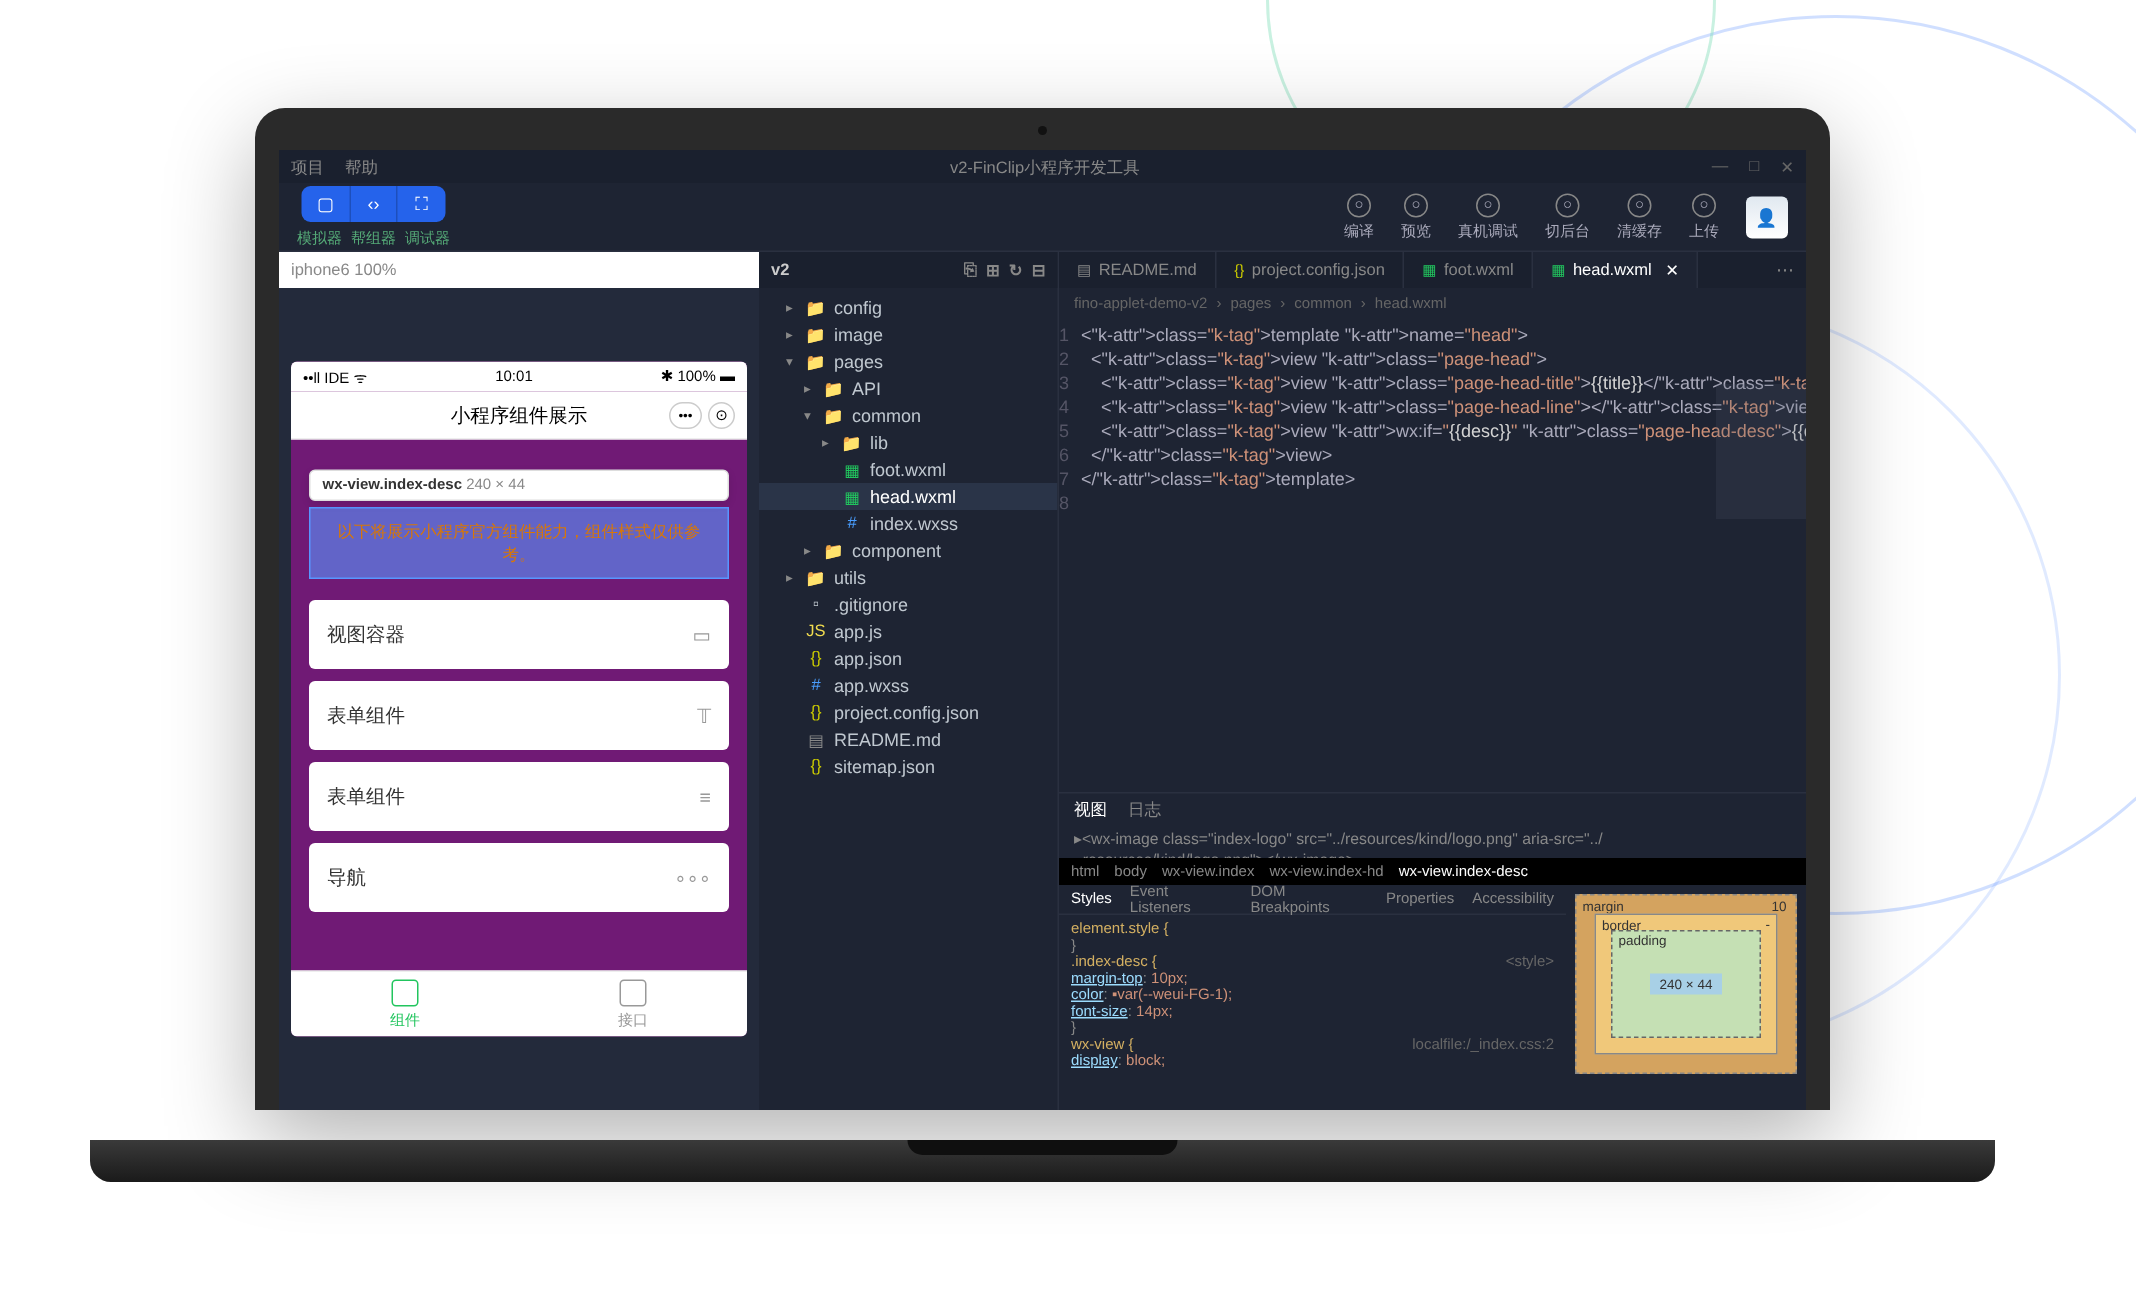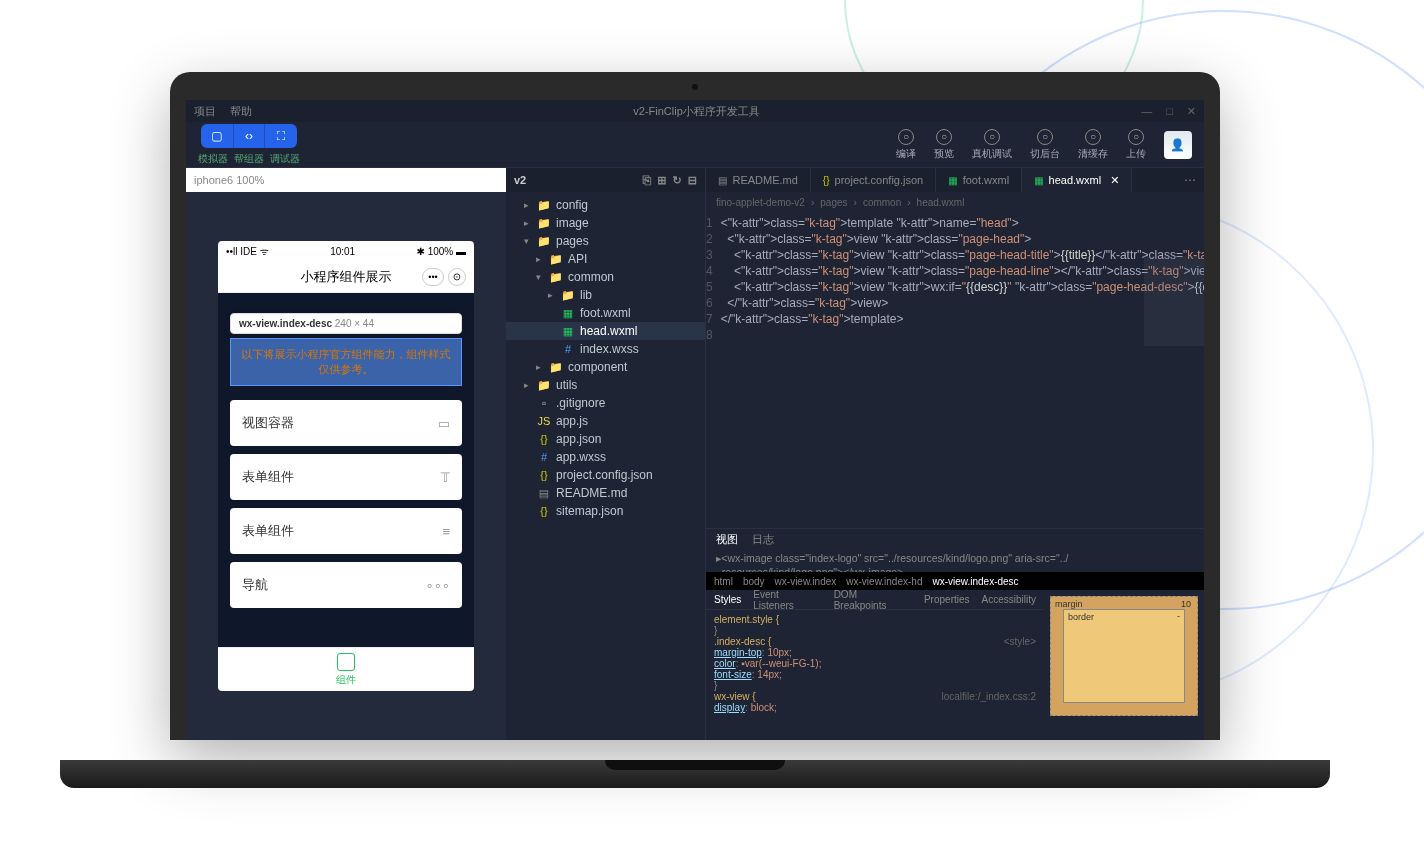--- a/index.html
+++ b/index.html
@@ -38,21 +38,21 @@
 .tb-action .ico { width: 16px; height: 16px; border: 1px solid #888; border-radius: 50%; display: flex; align-items: center; justify-content: center; font-size: 10px; }
 .avatar { width: 28px; height: 28px; background: linear-gradient(#e0e8f0, #fff); border-radius: 4px; display: flex; align-items: center; justify-content: center; }
 
 
 .main { flex: 1; display: flex; overflow: hidden; }
 
 
 .sim-panel { width: 320px; background: #232a3b; display: flex; flex-direction: column; }
 .sim-header { height: 24px; padding: 0 8px; display: flex; align-items: center; color: #888; font-size: 11px; background: #ffffff; }
 .sim-body { flex: 1; display: flex; align-items: center; justify-content: center; padding: 30px 0; }
-.phone { width: 256px; height: 450px; background: #0f172a; border-radius: 4px; overflow: hidden; position: relative; }
+.phone { width: 304px; height: 450px; background: #701a75; border-radius: 4px; overflow: hidden; position: relative; }
 .ph-status { height: 20px; display: flex; align-items: center; justify-content: space-between; padding: 0 8px; font-size: 10px; color: #000; background: #fff; }
 .ph-nav { height: 32px; background: #fff; display: flex; align-items: center; justify-content: center; position: relative; color: #000; font-size: 13px; border-bottom: 1px solid #eee; }
 .ph-nav-right { position: absolute; right: 8px; display: flex; align-items: center; gap: 4px; }
 .ph-btn { width: 22px; height: 18px; border: 1px solid #ccc; border-radius: 10px; display: flex; align-items: center; justify-content: center; font-size: 9px; }
 .ph-close { width: 18px; height: 18px; border: 1px solid #ccc; border-radius: 50%; display: flex; align-items: center; justify-content: center; font-size: 10px; }
 .ph-content { padding: 20px 12px; }
 .tooltip { background: #fff; border: 1px solid #ddd; border-radius: 4px; padding: 4px 8px; font-size: 10px; color: #333; margin-bottom: 4px; position: relative; box-shadow: 0 2px 6px rgba(0,0,0,0.1); }
 .tooltip .dims { color: #888; }
 .tooltip::after { content: ""; position: absolute; bottom: -5px; left: 20px; border: 5px solid transparent; border-top-color: #fff; }
 .hl-box { background: rgba(88,150,255,0.6); border: 1px solid #5896ff; padding: 8px; text-align: center; font-size: 11px; color: #d97706; margin-bottom: 14px; }
@@ -219,20 +219,24 @@
                     <span>导航</span>
                     <span style="color:#999">∘∘∘</span>
                   </div>
                 </div>
       </div>
       <div class="ph-tabbar">
         <div class="ph-tab active">
                   <div class="ph-tab-ico"></div>
                   <span>组件</span>
                 </div>
+        <div class="ph-tab">
+                  <div class="ph-tab-ico"></div>
+                  <span>接口</span>
+                </div>
       </div>
     </div>
   </div>
 </div>
 
 <div class="explorer">
   <div class="exp-header">
     <span>v2</span>
     <div class="exp-icons">
       <span>⎘</span>
@@ -426,20 +430,24 @@
                   <div>  <span class="prop">display</span>: <span class="val">block;</span></div>
                 </div>
       </div>
       <div class="dt-box">
         <div class="boxmodel">
           <span class="lbl">margin</span>
           <span style="position:absolute;top:2px;right:6px">10</span>
           <div class="bm-border">
                     <span class="lbl">border</span>
             <span style="position:absolute;top:1px;right:4px">-</span>
+            <div class="bm-pad">
+                      <span class="lbl" style="top:1px">padding</span>
+              <div class="bm-content">240 × 44</div>
+            </div>
           </div>
         </div>
       </div>
     </div>
   </div>
 </div>
 
 </div>
 </div>
 </div>

